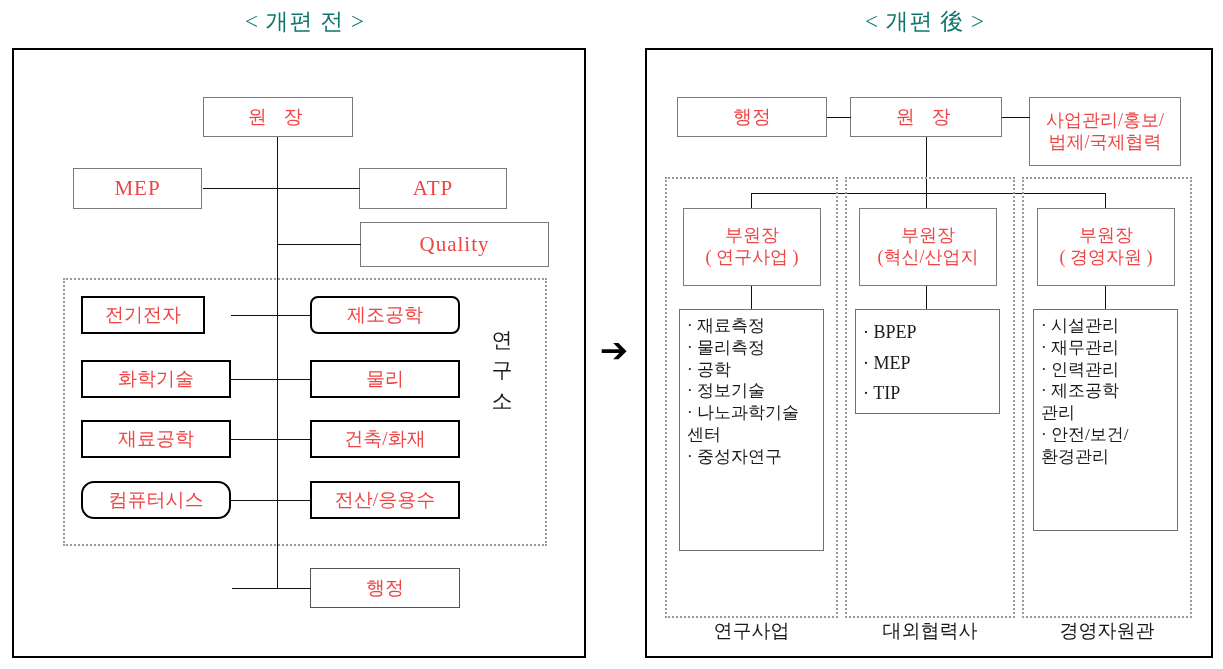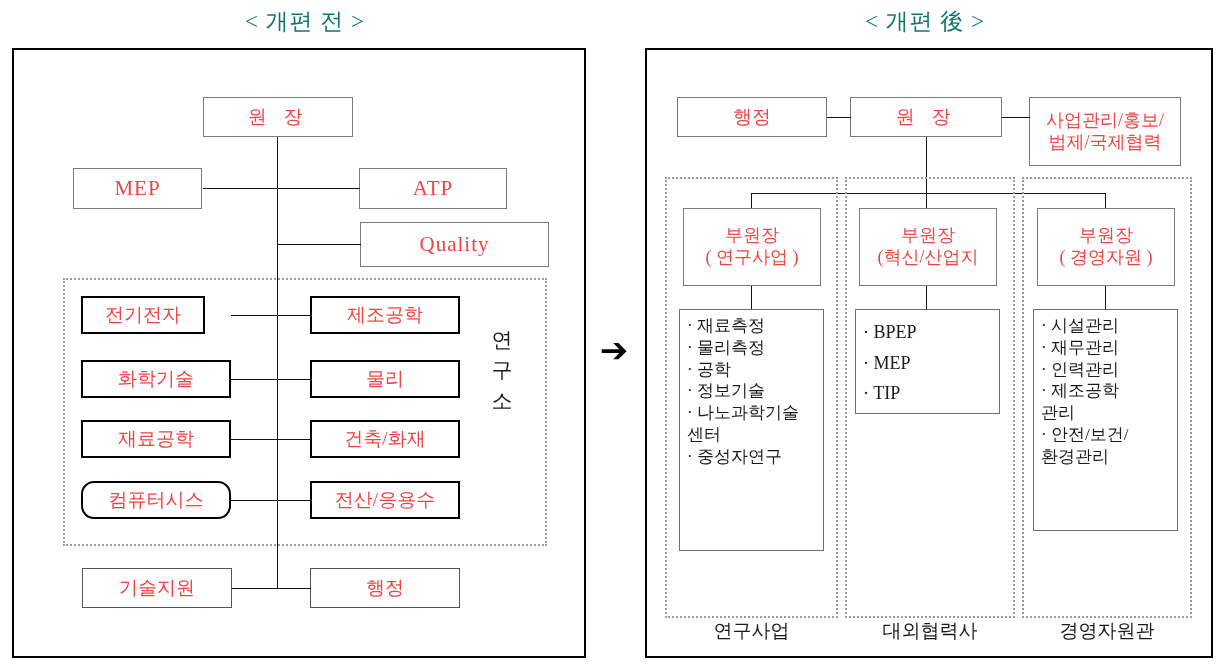--- a/index.html
+++ b/index.html
@@ -148,21 +148,21 @@
 
   <div class="abs vlabel" style="left:484px; top:325px; width:36px; height:160px;">
     <span>연</span>
     <span>구</span>
     <span>소</span>
   </div>
 
   <div class="abs node bold-box" style="left:81px; top:296px; width:124px; height:38px;">
     <span>전기전자</span>
   </div>
-  <div class="abs node bold-box" style="left:310px; top:296px; width:150px; height:38px;">
+  <div class="abs node bold-box" style="left:310px; top:296px; width:150px; height:38px;border-radius:8px;">
     <span>제조공학</span>
   </div>
   <div class="ln-h" style="left:231px; top:315px; width:80px;"></div>
 
   <div class="abs node bold-box" style="left:310px; top:360px; width:150px; height:38px;">
     <span>물리</span>
   </div>
   <div class="abs node bold-box" style="left:81px; top:360px; width:150px; height:38px;">
     <span>화학기술</span>
   </div>
@@ -177,23 +177,20 @@
   <div class="ln-h" style="left:231px; top:439px; width:80px;"></div>
 
   <div class="abs node bold-box" style="left:81px; top:481px; width:150px; height:38px;border-radius:13px;">
     <span>컴퓨터시스</span>
   </div>
   <div class="abs node bold-box" style="left:310px; top:481px; width:150px; height:38px;">
     <span>전산/응용수</span>
   </div>
   <div class="ln-h" style="left:231px; top:500px; width:80px;"></div>
 
-  <div class="abs node thin-dark" style="left:82px; top:568px; width:150px; height:40px;">
-    <span>기술지원</span>
-  </div>
   <div class="abs node thin-dark" style="left:310px; top:568px; width:150px; height:40px;">
     <span>행정</span>
   </div>
   <div class="ln-h" style="left:232px; top:588px; width:79px;"></div>
 
   <div class="abs arrow-wrap" style="left:592px; top:330px; width:44px; height:40px;">
     <span>➔</span>
   </div>
 
   <div class="abs panel-title" style="left:790px; top:6px; width:270px;">&lt; 개편 後 &gt;</div>

